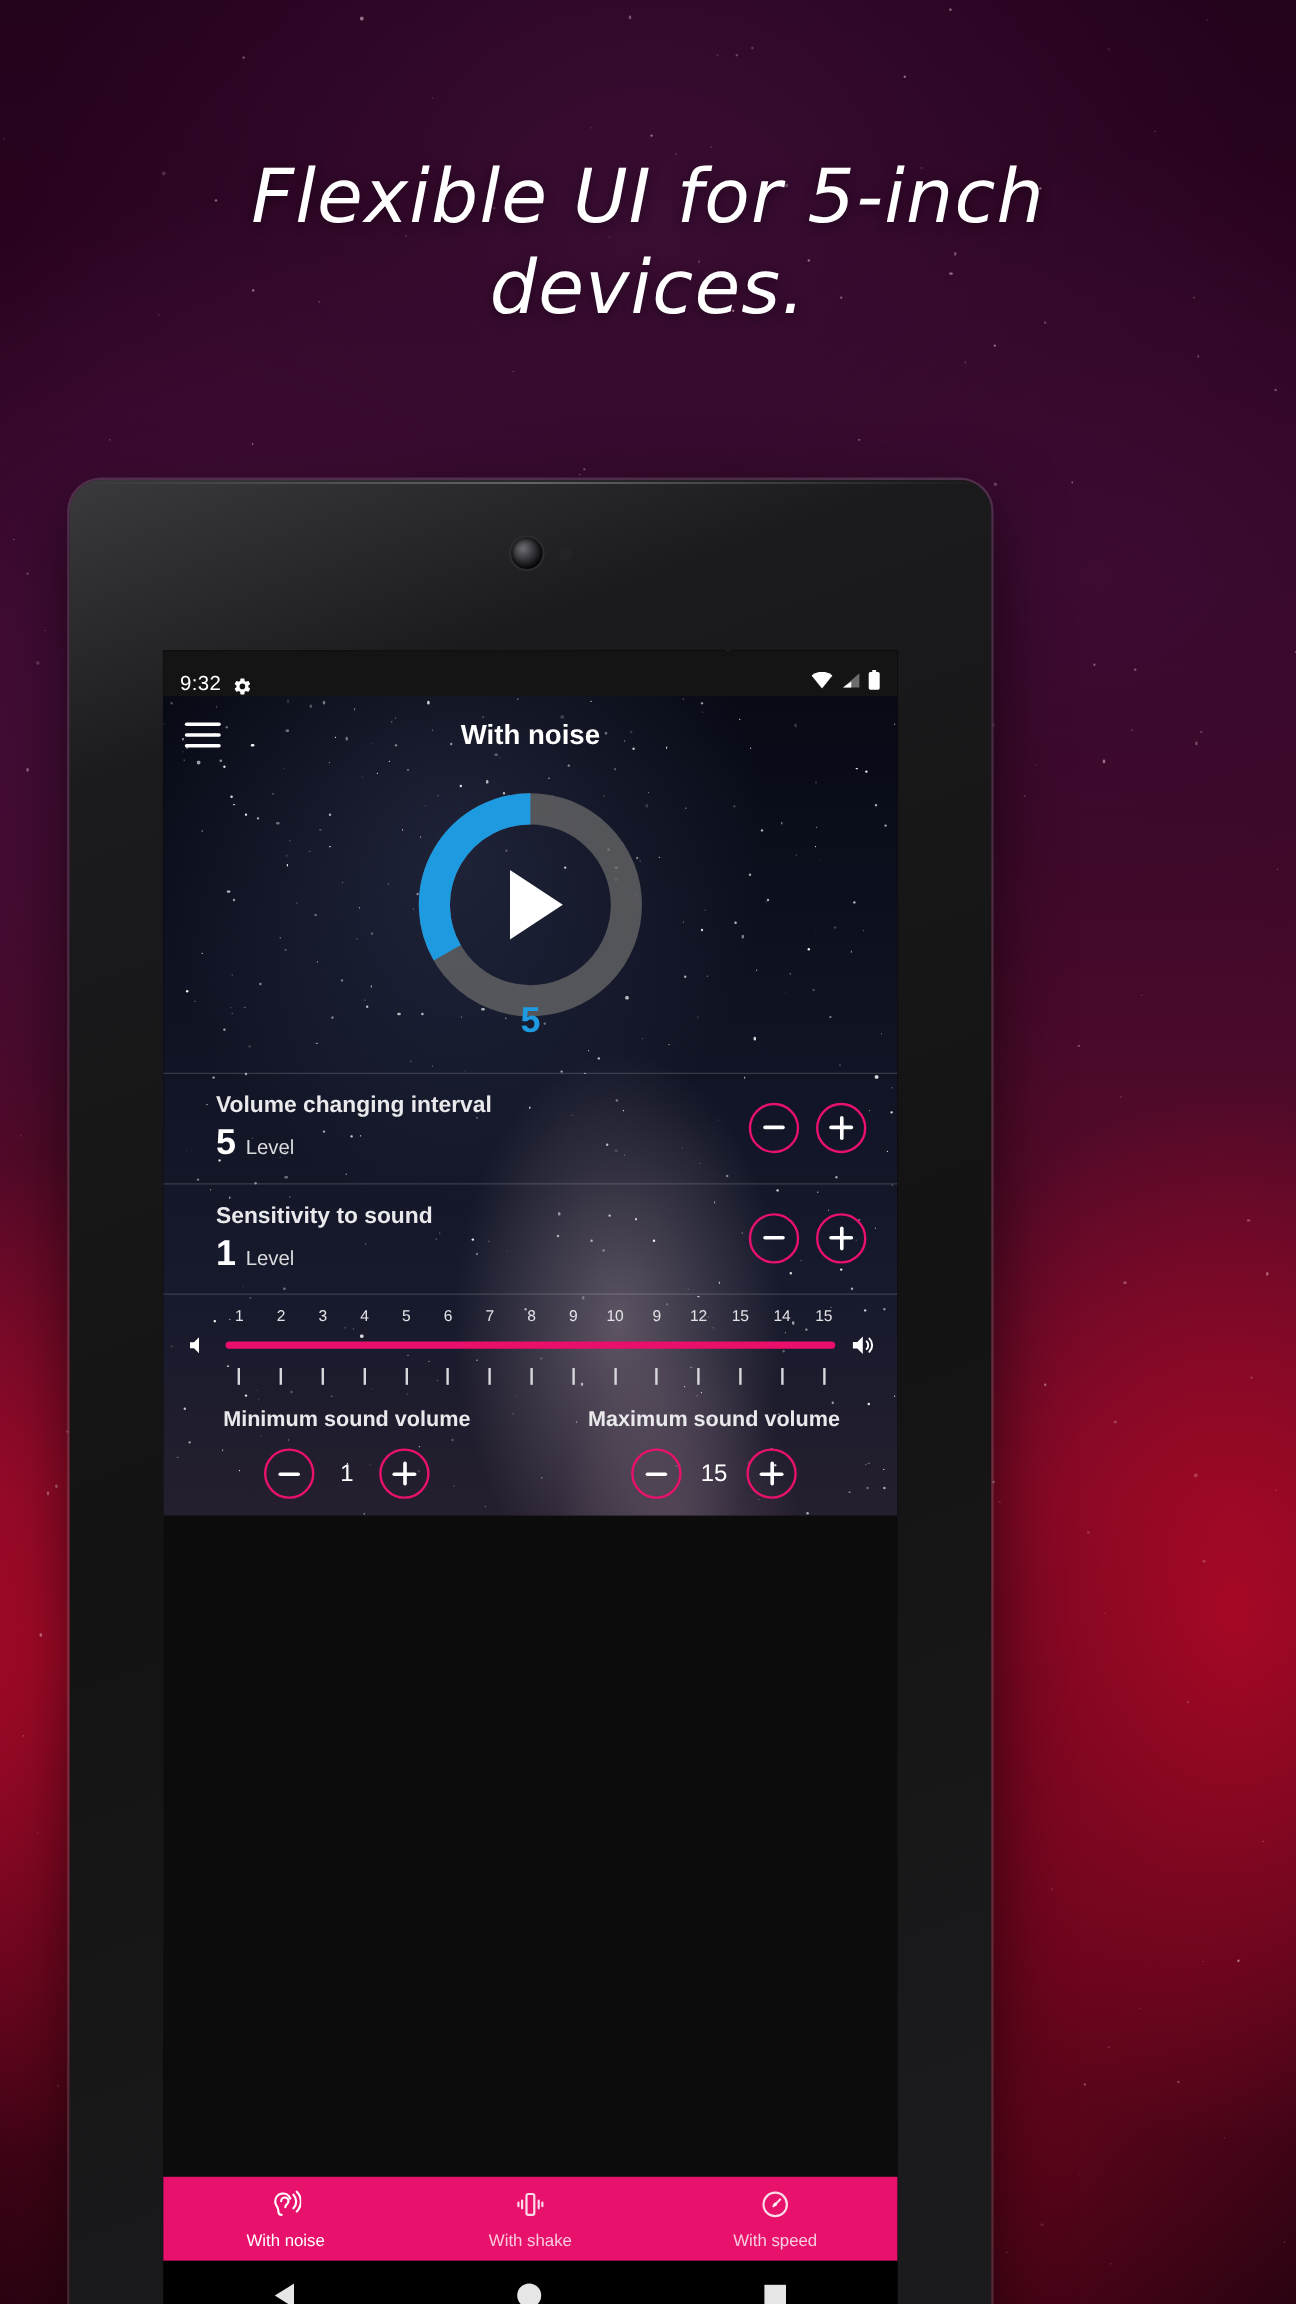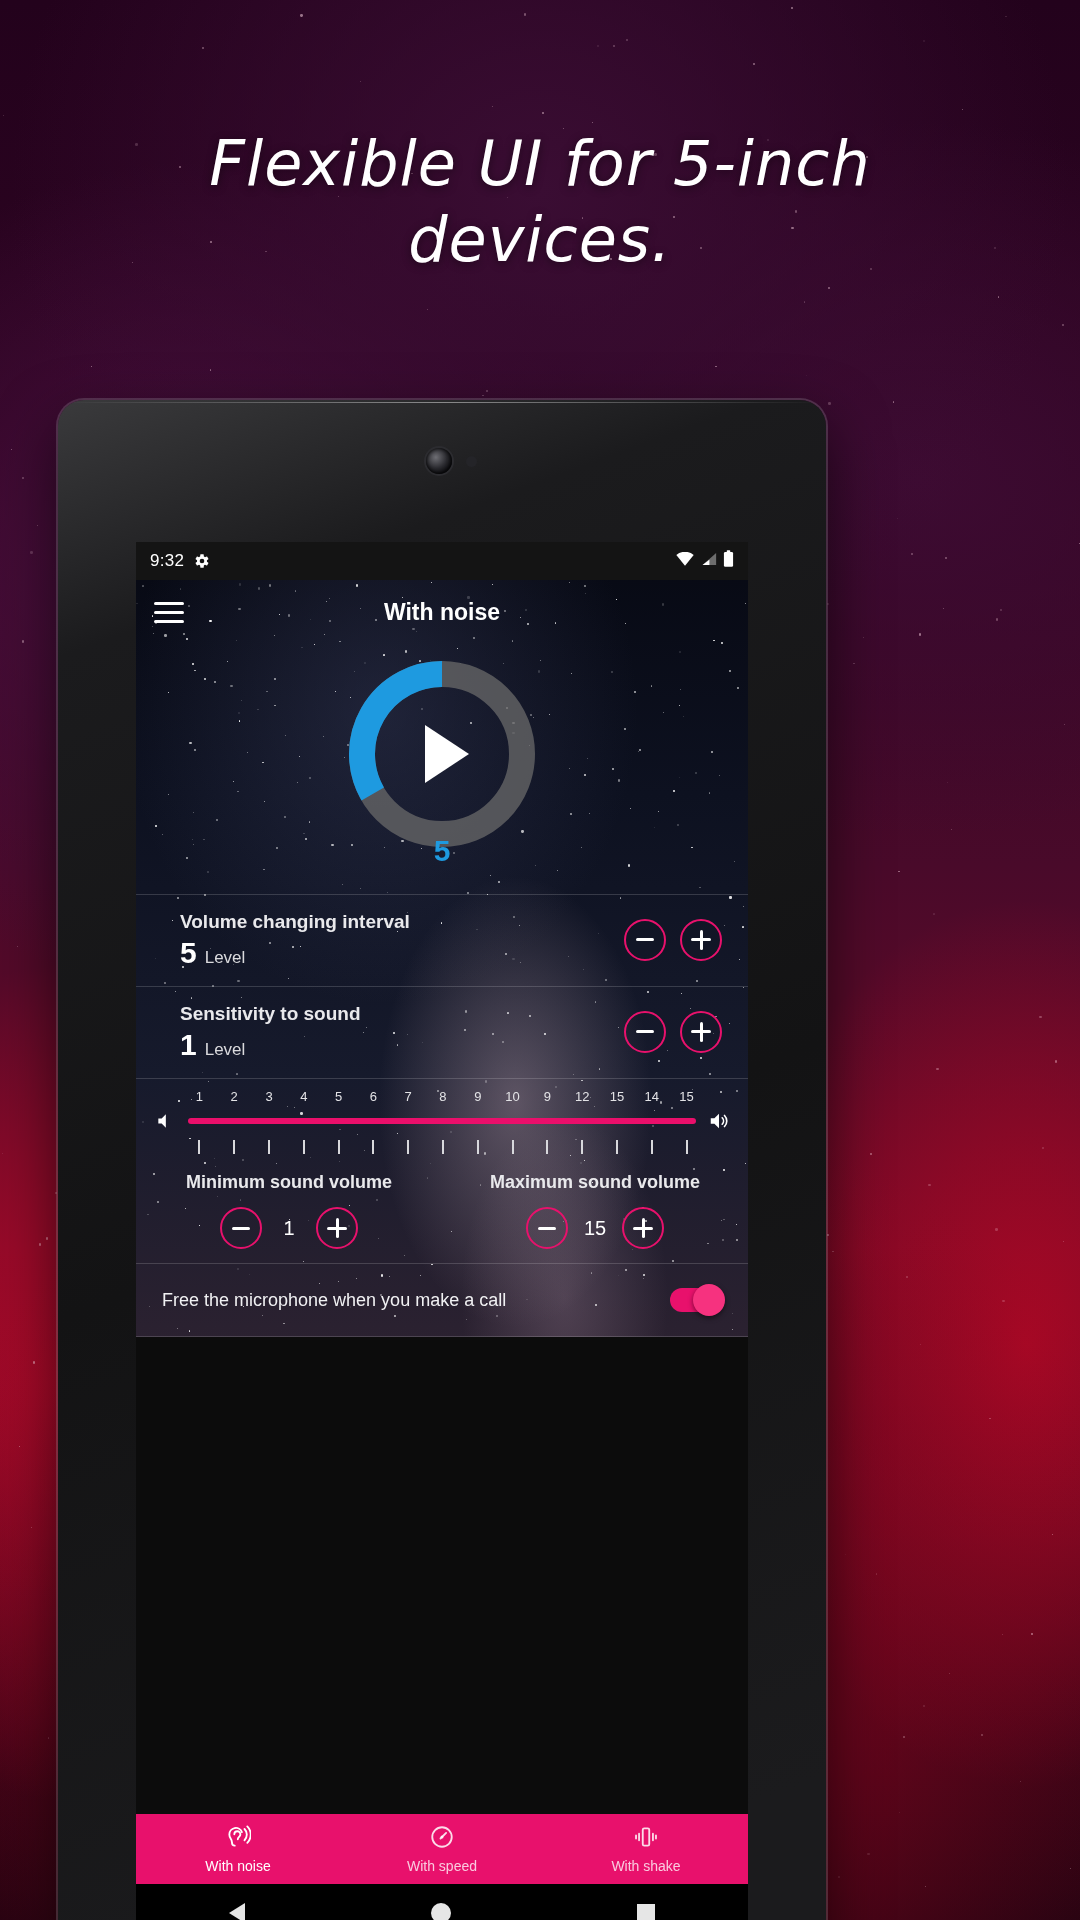--- a/index.html
+++ b/index.html
@@ -94,21 +94,21 @@
   .trees {
     position:absolute; left:0; right:0; bottom:150px; height:210px;
     pointer-events:none;
   }
   .trees svg { width:100%; height:100%; display:block; }
 
   .screen-content { position:relative; z-index:2; display:flex; flex-direction:column; height:100%; }
 
   
   .statusbar {
-    height:38px; background:#141414; display:flex; align-items:center;
+    height:38px; background:#141414; display:flex; align-items:flex-end;
     padding:0 14px; color:#fff; font-size:17px; flex:0 0 auto;
   }
   .statusbar .time { font-weight:500; letter-spacing:.3px; }
   .statusbar .gear { margin-left:10px; display:flex; align-items:center; }
   .statusbar .sb-right { margin-left:auto; display:flex; align-items:center; gap:6px; }
 
   
   .appbar {
     height:64px; display:flex; align-items:center; padding:0 18px;
     flex:0 0 auto; position:relative;
@@ -1236,59 +1236,55 @@
                 </div>
               <span class="num">15</span>
               <div class="circ-btn">
                   <span class="plus"></span>
                 </div>
             </div>
           </div>
         </div>
       </div>
 
-      <div class="switchrow">
-        <div class="txt">Free the microphone when you make a call</div>
-        <div class="switch"></div>
-      </div>
 
       <div class="spacer"></div>
 
       <div class="tabs">
         <div class="tab">
           <span>
             <svg width="26" height="26" viewBox="0 0 24 24" fill="none" stroke="#ffffff" stroke-width="1.7" stroke-linecap="round">
               <path d="M9,20 c-1.8,0 -2.6,-1.5 -2.6,-3.2 c0,-3.4 -2.4,-3.6 -2.4,-7.1 A6,6 0 0 1 15.6,7.5"></path>
               <path d="M8.6,9.5 a2.8,2.8 0 0 1 5.6,0 c0,2.4 -2.4,2.4 -2.4,4.6"></path>
               <path d="M18,4.6 a7.4,7.4 0 0 1 0,10.4"></path>
               <path d="M20.6,2.2 a10.8,10.8 0 0 1 0,15.2"></path>
             </svg>
           </span>
           <span class="tlabel">With noise</span>
         </div>
         <div class="tab dim">
           <span>
             <svg width="26" height="26" viewBox="0 0 24 24" fill="none" stroke="rgba(255,255,255,.85)" stroke-width="1.7" stroke-linecap="round">
+              <rect x="9" y="4" width="6" height="16" rx="1.4"></rect>
+              <path d="M5.6,9 L5.6,15 M2.8,10.6 L2.8,13.4"></path>
+              <path d="M18.4,9 L18.4,15 M21.2,10.6 L21.2,13.4"></path>
+            </svg>
+          </span>
+          <span class="tlabel">With shake</span>
+        </div>
+        <div class="tab dim">
+          <span>
+            <svg width="26" height="26" viewBox="0 0 24 24" fill="none" stroke="rgba(255,255,255,.85)" stroke-width="1.7" stroke-linecap="round">
               <circle cx="12" cy="12" r="9"></circle>
               <path d="M15.8,8.2 L10.6,13.4"></path>
               <circle cx="12" cy="12" r="1.4" fill="rgba(255,255,255,.85)" stroke="none"></circle>
             </svg>
           </span>
           <span class="tlabel">With speed</span>
         </div>
-        <div class="tab dim">
-          <span>
-            <svg width="26" height="26" viewBox="0 0 24 24" fill="none" stroke="rgba(255,255,255,.85)" stroke-width="1.7" stroke-linecap="round">
-              <rect x="9" y="4" width="6" height="16" rx="1.4"></rect>
-              <path d="M5.6,9 L5.6,15 M2.8,10.6 L2.8,13.4"></path>
-              <path d="M18.4,9 L18.4,15 M21.2,10.6 L21.2,13.4"></path>
-            </svg>
-          </span>
-          <span class="tlabel">With shake</span>
-        </div>
       </div>
 
       <div class="navbar">
         <div class="nav-back"></div>
         <div class="nav-home"></div>
         <div class="nav-rec"></div>
       </div>
 
     </div>
   </div>

